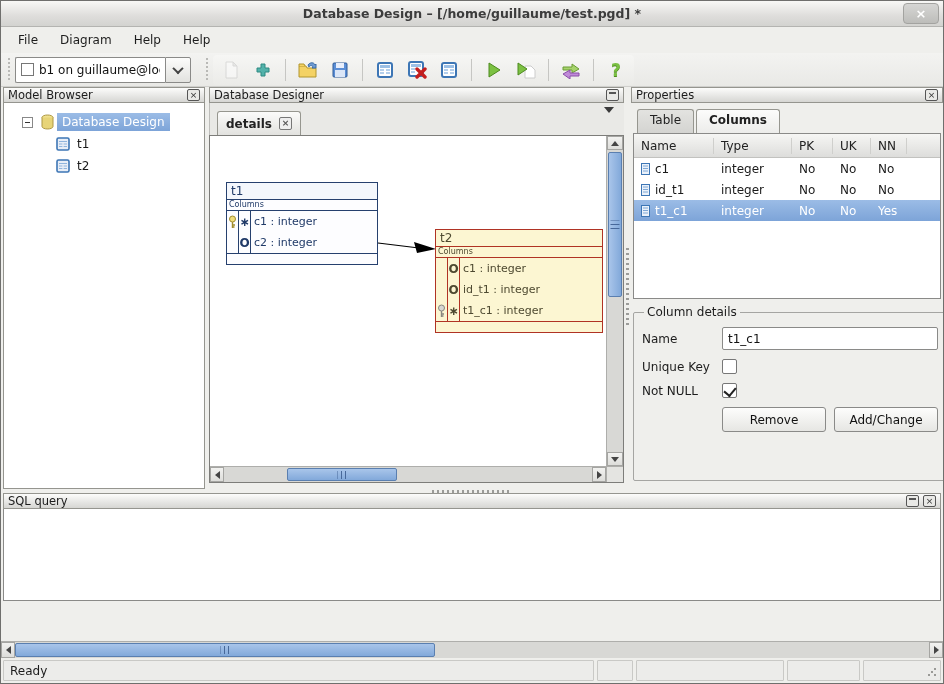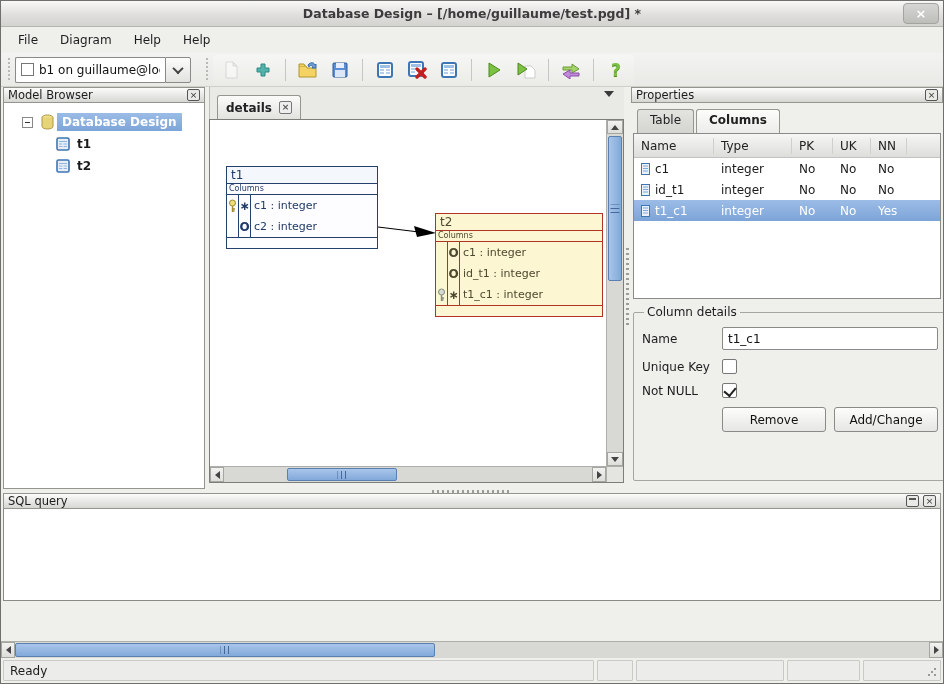--- a/index.html
+++ b/index.html
@@ -81,21 +81,21 @@
   }
   .mini-restore { position:relative; }
   .mini-restore::before { content:""; position:absolute; left:2px; right:2px; top:2px; height:2px; background:#555; }
   
   .model-browser { left:2px; width:202px; }
   .mb-body { flex:1 1 auto; background:#fff; border:1px solid #95958f; border-top:none; padding-top:8px; }
   .tree-row { display:flex; align-items:center; height:22px; }
   .expander { width:11px; height:11px; border:1px solid #888; background:#fff; position:relative; margin-left:18px; flex:0 0 auto; }
   .expander::before { content:""; position:absolute; left:2px; right:2px; top:4px; height:1px; background:#333; }
   .tree-icon { margin-left:7px; flex:0 0 auto; display:flex; }
-  .tree-label { padding:2px 5px; margin-left:2px; white-space:nowrap;font-weight:bold; }
+  .tree-label { padding:2px 5px; margin-left:2px; white-space:nowrap; }
   .tree-label.selected { background:linear-gradient(#9bbce6,#7da4d8); color:#fff; }
   .tree-child { padding-left:52px; }
   
   .designer { left:208px; width:415px; }
   .tabbar { height:32px; flex:0 0 32px; display:flex; align-items:flex-end; background:#e9e9e6; border-left:1px solid #bdbdba; position:relative; }
   .tab {
     margin-left:7px; height:24px; padding:0 8px; display:flex; align-items:center; gap:7px;
     background:linear-gradient(#fbfbfa,#e2e2df);
     border:1px solid #96968f; border-bottom:none; border-radius:3px 3px 0 0;
     font-weight:bold; color:#222;
@@ -342,20 +342,24 @@
                 <rect x="1" y="1" width="12" height="12" rx="1.5" fill="#e8eef7" stroke="#3d76b5" stroke-width="1.6"></rect>
                 <path d="M3 4.5h8M3 7h3.4M3 9.5h3.4M7.6 7H11M7.6 9.5H11" stroke="#8fb4dd" stroke-width="1.2"></path>
               </svg>
           </span>
           <span class="tree-label">t2</span>
         </div>
       </div>
     </div>
 
     <div class="panel designer">
+      <div class="panel-header">
+        <span class="panel-title">Database Designer</span>
+        <span class="mini-btn mini-restore"></span>
+      </div>
       <div class="tabbar">
         <span class="tab">
           <span>details</span>
           <span class="tab-close">×</span>
         </span>
         <span class="tab-list-btn">
           <span class="bar"></span>
           <span class="tri"></span>
         </span>
       </div>

